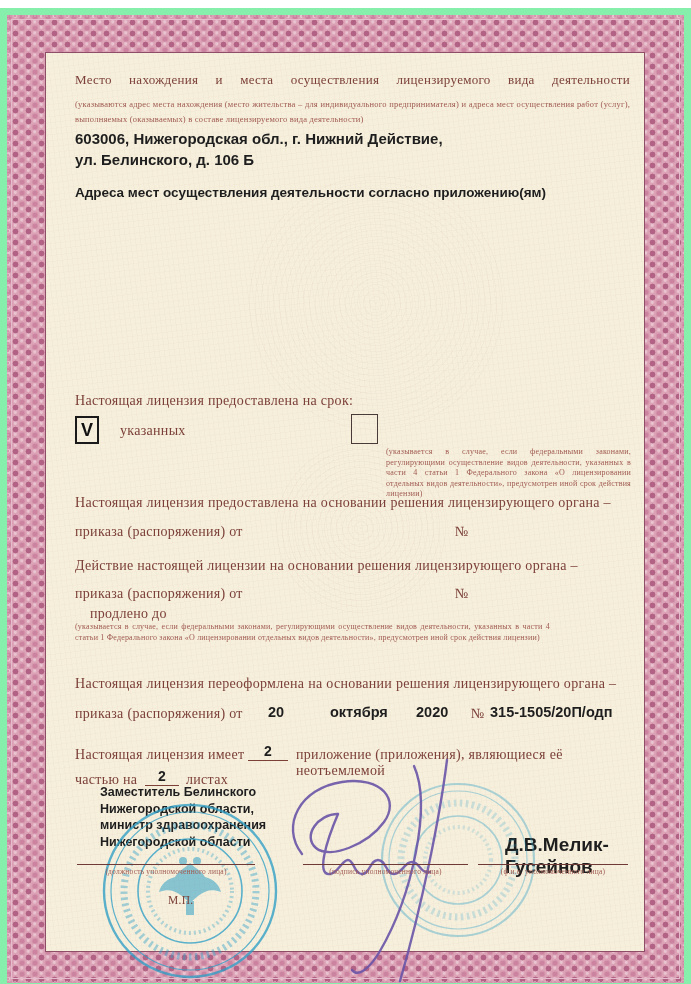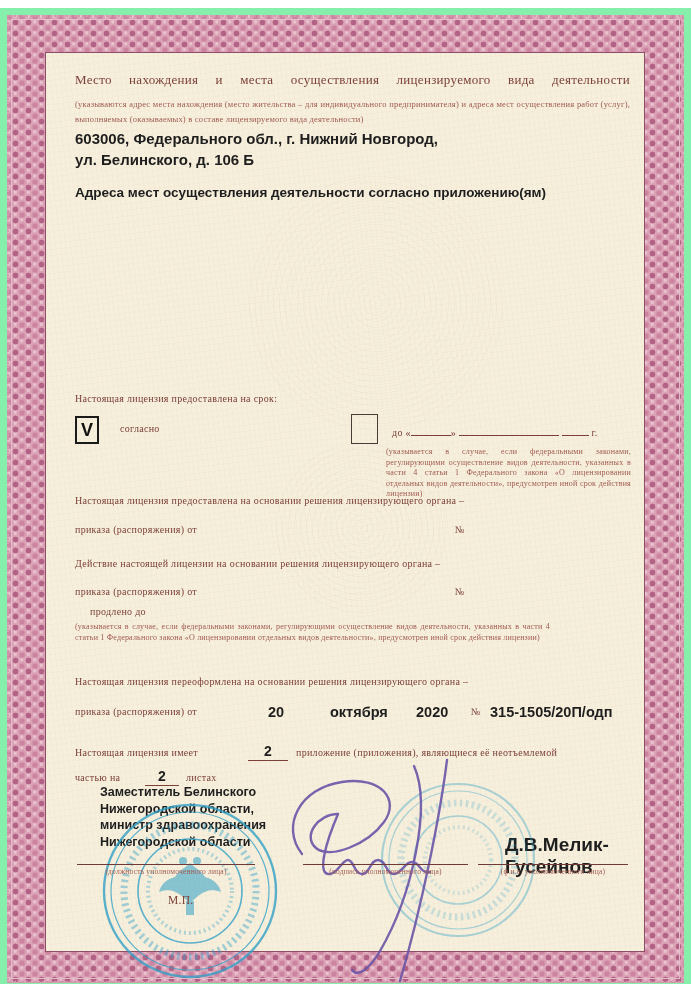--- a/index.html
+++ b/index.html
@@ -35,21 +35,21 @@
       repeating-linear-gradient(-7deg, rgba(205,150,120,.04) 0 1px, transparent 1px 6px);
     border:1px solid #8e4e68;
     overflow:hidden;
   }
   .watermark {
     position:absolute; border-radius:50%;
     background:repeating-radial-gradient(circle, rgba(170,85,105,.07) 0 1px, transparent 1px 6px);
   }
 
   
-  .t   { position:absolute; color:#7c4038; font-size:10px; letter-spacing:.3px; }
+  .t   { position:absolute; color:#7c4038; font-size:14px; letter-spacing:.3px; }
   .t-just { text-align:justify; text-align-last:justify; }
   .fp  { position:absolute; color:#a05a50; font-size:8.5px; line-height:15px;
          text-align:justify; letter-spacing:.2px; }
   .b   { position:absolute; color:#1e1e1e; font-family:"Liberation Sans", sans-serif;
          font-weight:bold; }
   .blank { display:inline-block; border-bottom:1px solid #7c4038; height:12px;
            vertical-align:baseline; }
   .line { position:absolute; border-top:1px solid #6f3a36; height:0; }
   .cap  { position:absolute; color:#a05a50; font-size:7.5px; text-align:center;
           letter-spacing:.2px; }
@@ -72,36 +72,33 @@
 
   <div class="paper">
     <div class="watermark" style="left:200px; top:120px; width:260px; height:260px; opacity:.5;"></div>
     <div class="watermark" style="left:230px; top:390px; width:170px; height:170px; opacity:.6;"></div>
   </div>
 
   <div class="t t-just" style="left:75px; top:64px; width:555px; font-size:13px;">Место нахождения и места осуществления лицензируемого вида деятельности</div>
 
   <div class="fp" style="left:75px; top:89px; width:555px;">(указываются адрес места нахождения (место жительства – для индивидуального предпринимателя) и адреса мест осуществления работ (услуг), выполняемых (оказываемых) в составе лицензируемого вида деятельности)</div>
 
-  <div class="b" style="left:75px; top:122px; font-size:15px;">603006, Федерального обл., г. Нижний Новгород,</div>
+  <div class="b" style="left:75px; top:122px; font-size:15px;">603006, Нижегородская обл., г. Нижний Действие,</div>
   <div class="b" style="left:75px; top:143px; font-size:15px;">ул. Белинского, д. 106 Б</div>
 
   <div class="b" style="left:75px; top:177px; font-size:13.5px;">Адреса мест осуществления деятельности согласно приложению(ям)</div>
 
   <div class="t" style="left:75px; top:385px;">Настоящая лицензия предоставлена на срок:</div>
 
   <div class="checkbox" style="left:75px; top:408px; width:24px; height:28px;">
     <span class="vmark">V</span>
   </div>
-  <div class="t" style="left:120px; top:415px;">согласно</div>
+  <div class="t" style="left:120px; top:415px;">указанных</div>
 
   <div class="checkbox empty" style="left:351px; top:406px; width:27px; height:30px;"></div>
-  <div class="t" style="left:392px; top:416px; white-space:nowrap;">
-    <span>до «</span><span class="blank" style="width:40px;"></span><span>»</span> <span class="blank" style="width:100px;"></span> <span class="blank" style="width:27px;"></span> <span>г.</span>
-  </div>
 
   <div class="fp" style="left:386px; top:439px; width:245px; font-size:8px; line-height:10.5px;">(указывается в случае, если федеральными законами, регулирующими осуществление видов деятельности, указанных в части 4 статьи 1 Федерального закона «О лицензировании отдельных видов деятельности», предусмотрен иной срок действия лицензии)</div>
 
   <div class="t" style="left:75px; top:487px;">Настоящая лицензия предоставлена на основании решения лицензирующего органа –</div>
   <div class="t" style="left:75px; top:516px;">приказа (распоряжения) от</div>
   <div class="t" style="left:455px; top:516px;">№</div>
 
   <div class="t" style="left:75px; top:550px;">Действие настоящей лицензии на основании решения лицензирующего органа –</div>
   <div class="t" style="left:75px; top:578px;">приказа (распоряжения) от</div>
   <div class="t" style="left:455px; top:578px;">№</div>

